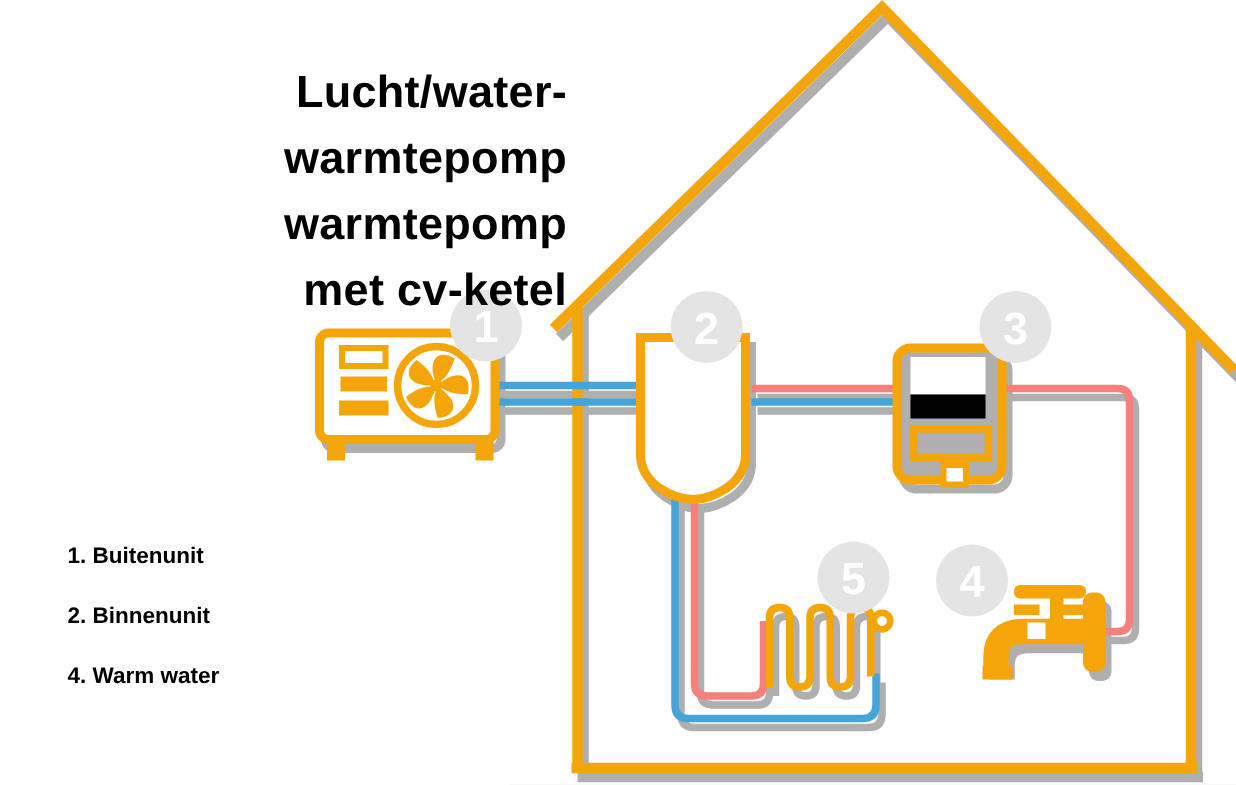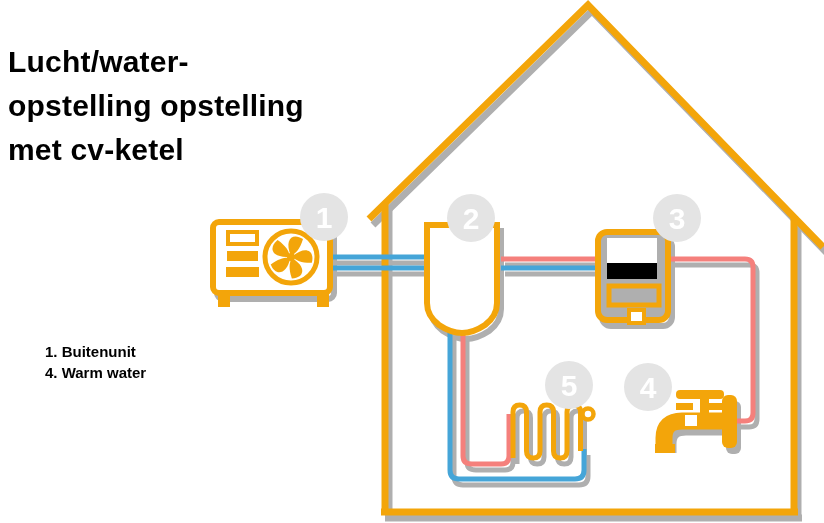--- a/index.html
+++ b/index.html
@@ -10,26 +10,26 @@
   .stage{
     position:relative;width:824px;height:523px;background:var(--background);
     overflow:hidden;font-family:"Liberation Sans",sans-serif;
   }
   .stage svg{position:absolute;left:0;top:0;}
   .title-block{
     position:absolute;left:8px;top:40px;width:370px;z-index:2;
     font-size:30px;line-height:44px;font-weight:800;color:var(--text);
     letter-spacing:0.2px;
   }
-  .title-block span{display:block;}
+  .title-block span{display:block;text-align:right;}
   .legend-block{
     position:absolute;left:45px;top:341px;width:320px;z-index:2;
     font-size:15px;line-height:21px;font-weight:700;color:var(--text);
   }
-  .legend-item{white-space:nowrap;}
+  .legend-item{white-space:nowrap;margin-top:19px;}
   
   .y-stroke{stroke:var(--yellow);fill:none;}
   .y-fill{fill:var(--yellow);stroke:none;}
   .w-fill{fill:#ffffff;}
   .sh{stroke:var(--shadow);fill:none;}
   .sh-fill{fill:var(--shadow);stroke:none;}
   .b-pipe{stroke:var(--blue);fill:none;stroke-width:5;}
   .r-pipe{stroke:var(--red);fill:none;stroke-width:5;}
   .badge-circle{fill:var(--badge_bg);}
   .badge-num{
@@ -37,26 +37,27 @@
     font-size:30px;font-weight:bold;text-anchor:middle;
   }
 </style>
 </head>
 <body>
 
 <div class="stage">
 
   <div class="title-block">
     <span>Lucht/water-</span>
-    <span>opstelling opstelling</span>
+    <span>warmtepomp warmtepomp</span>
     <span>met cv-ketel</span>
   </div>
 
   <div class="legend-block">
     <div class="legend-item">1. Buitenunit</div>
+    <div class="legend-item">2. Binnenunit</div>
     <div class="legend-item">4. Warm water</div>
   </div>
 
   <svg width="824" height="523" viewBox="0 0 824 523">
 
     <g transform="translate(4,6)">
       <path class="sh" stroke-width="7" d="M369,219 L588,5 L823,247"></path>
       <path class="sh" stroke-width="7" d="M385,204 V512 M794,216 V512 M381,512 H798"></path>
       <rect class="sh" stroke-width="6" x="213" y="222" width="117" height="71" rx="6"></rect>
       <circle class="sh" stroke-width="5" cx="291" cy="257" r="26"></circle>

